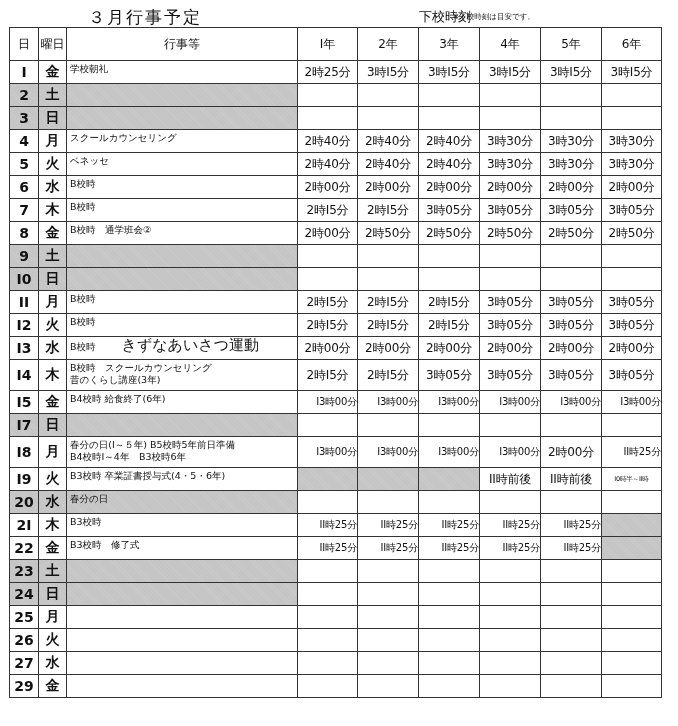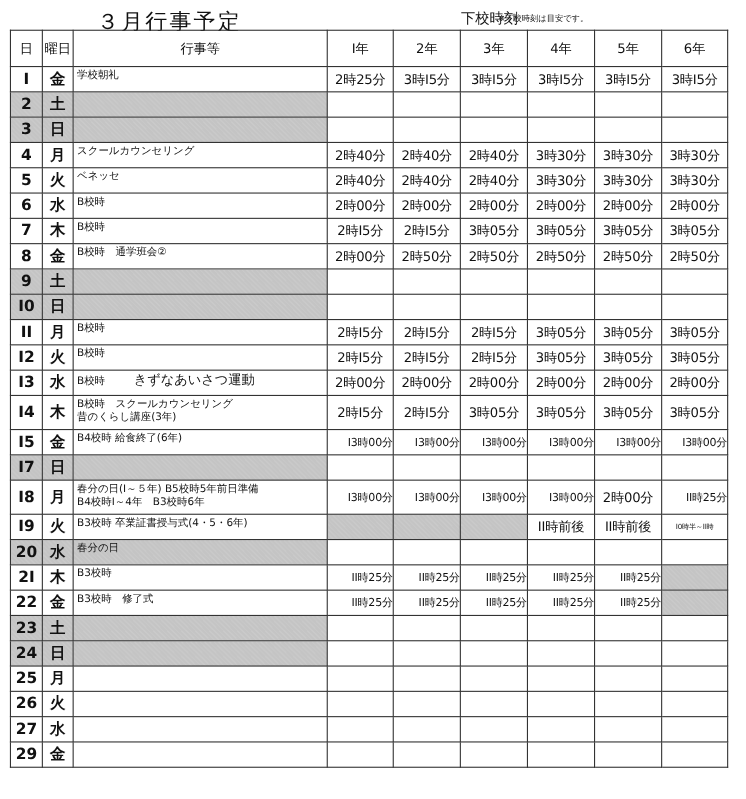--- a/index.html
+++ b/index.html
@@ -1,35 +1,35 @@
 <!DOCTYPE html>
 <html><head>
 <meta charset="utf-8">
 <style>
   html, body { margin:0; padding:0; background:#ffffff; }
   body { width:678px; height:726px; position:relative; overflow:hidden;
          font-family:"DejaVu Sans","Liberation Sans",sans-serif; color:#111; }
-  .title { position:absolute; left:88px; top:6px; font-size:20px; letter-spacing:2px; }
+  .title { position:absolute; left:88px; top:6px; font-size:17px; letter-spacing:2px; }
   .subtitle { position:absolute; left:419px; top:8px; font-size:13px; }
   .note { position:absolute; left:453px; top:12px; font-size:7.5px; }
   table.sched { position:absolute; left:9px; top:27px; border-collapse:collapse;
                 table-layout:fixed; width:652px; }
   table.sched td, table.sched th { border:1px solid #333; padding:0; overflow:hidden;
                 white-space:nowrap; }
   table.sched th { height:32px; font-weight:normal; font-size:12px; text-align:center;
                    background:#fff; }
   tr.row td { height:20px; }
   tr.row.tall td { height:28px;margin-top:21px; }
   tr.holiday td { background:#c4c4c4;
      background-image:repeating-linear-gradient(45deg, rgba(255,255,255,0.10) 0 1px, transparent 1px 3px); }
   td.day { text-align:center; font-weight:bold; font-size:14px; }
   td.wd { text-align:center; font-weight:bold; font-size:14px; }
   td.event { font-size:9.5px; vertical-align:top; padding:2px 0 0 3px !important;
              line-height:12px; white-space:normal; }
-  td.event .extra { font-size:12px; margin-left:26px;text-align:right; }
+  td.event .extra { font-size:15px; margin-left:26px;text-align:right; }
   td.time { text-align:center; font-size:12px; letter-spacing:-0.2px; background:#fff; }
   td.time.small { font-size:10px;text-align:right; }
   td.time.tiny { font-size:6.5px; }
   td.time.grey { background:#c4c4c4;
      background-image:repeating-linear-gradient(45deg, rgba(255,255,255,0.10) 0 1px, transparent 1px 3px); }
   tr.holiday td.time { background:transparent; }
 </style>
 </head>
 <body>
 

